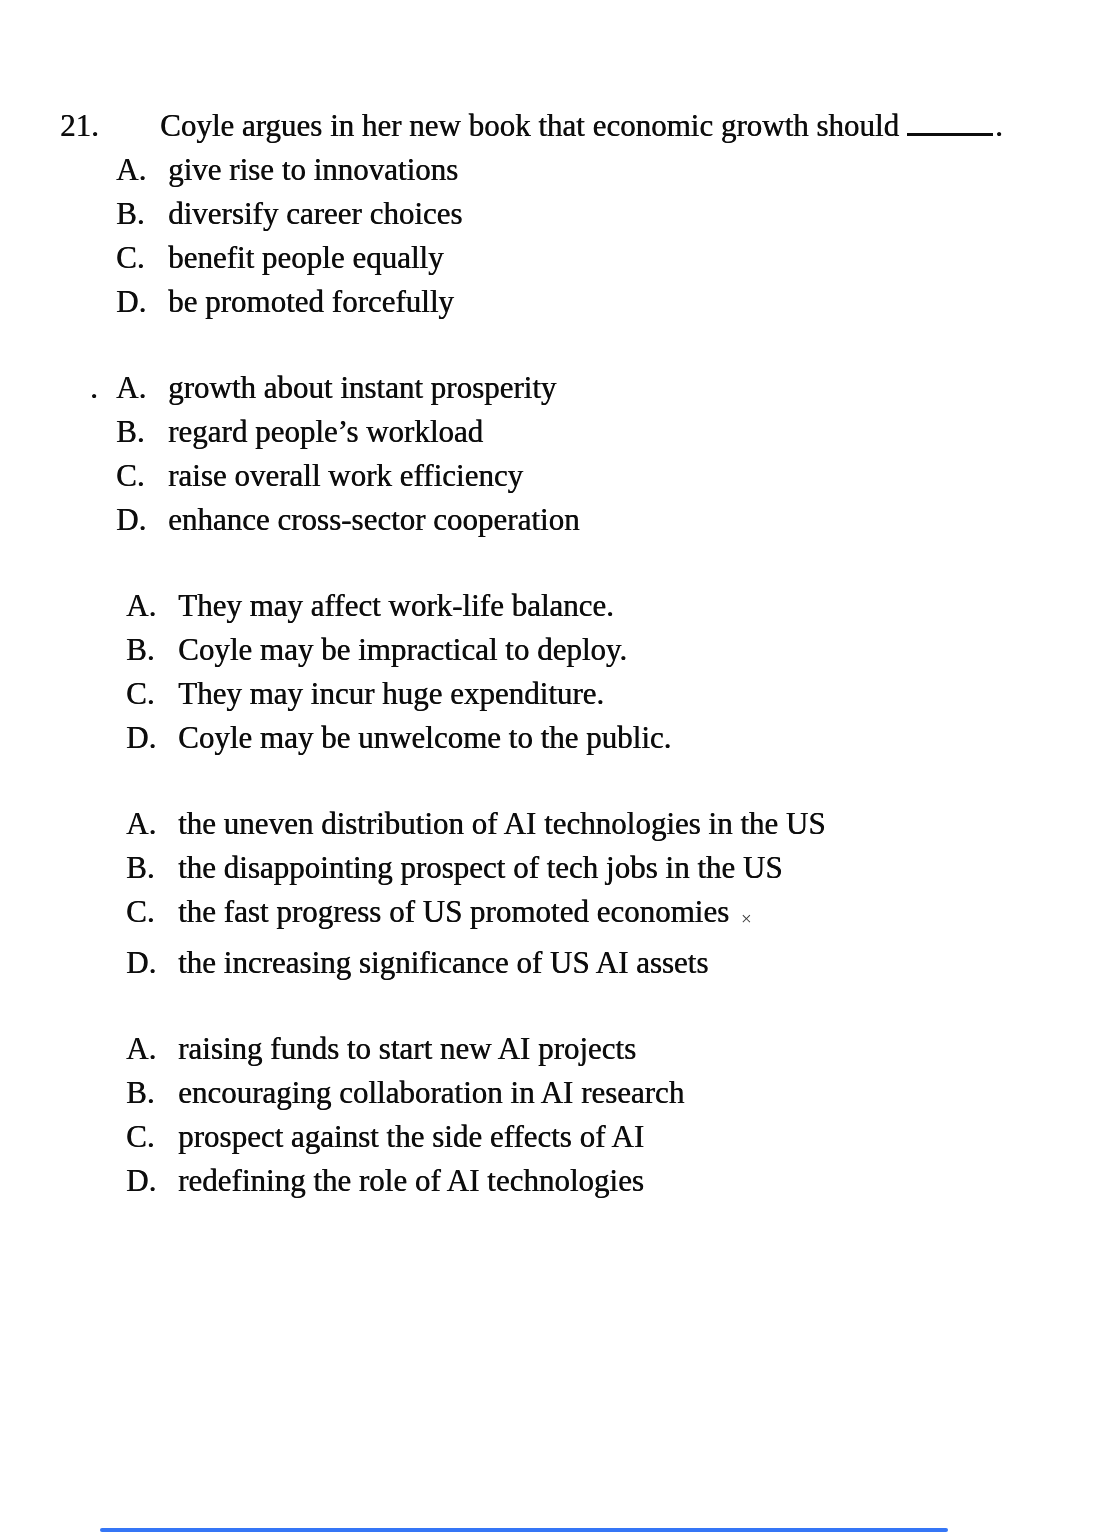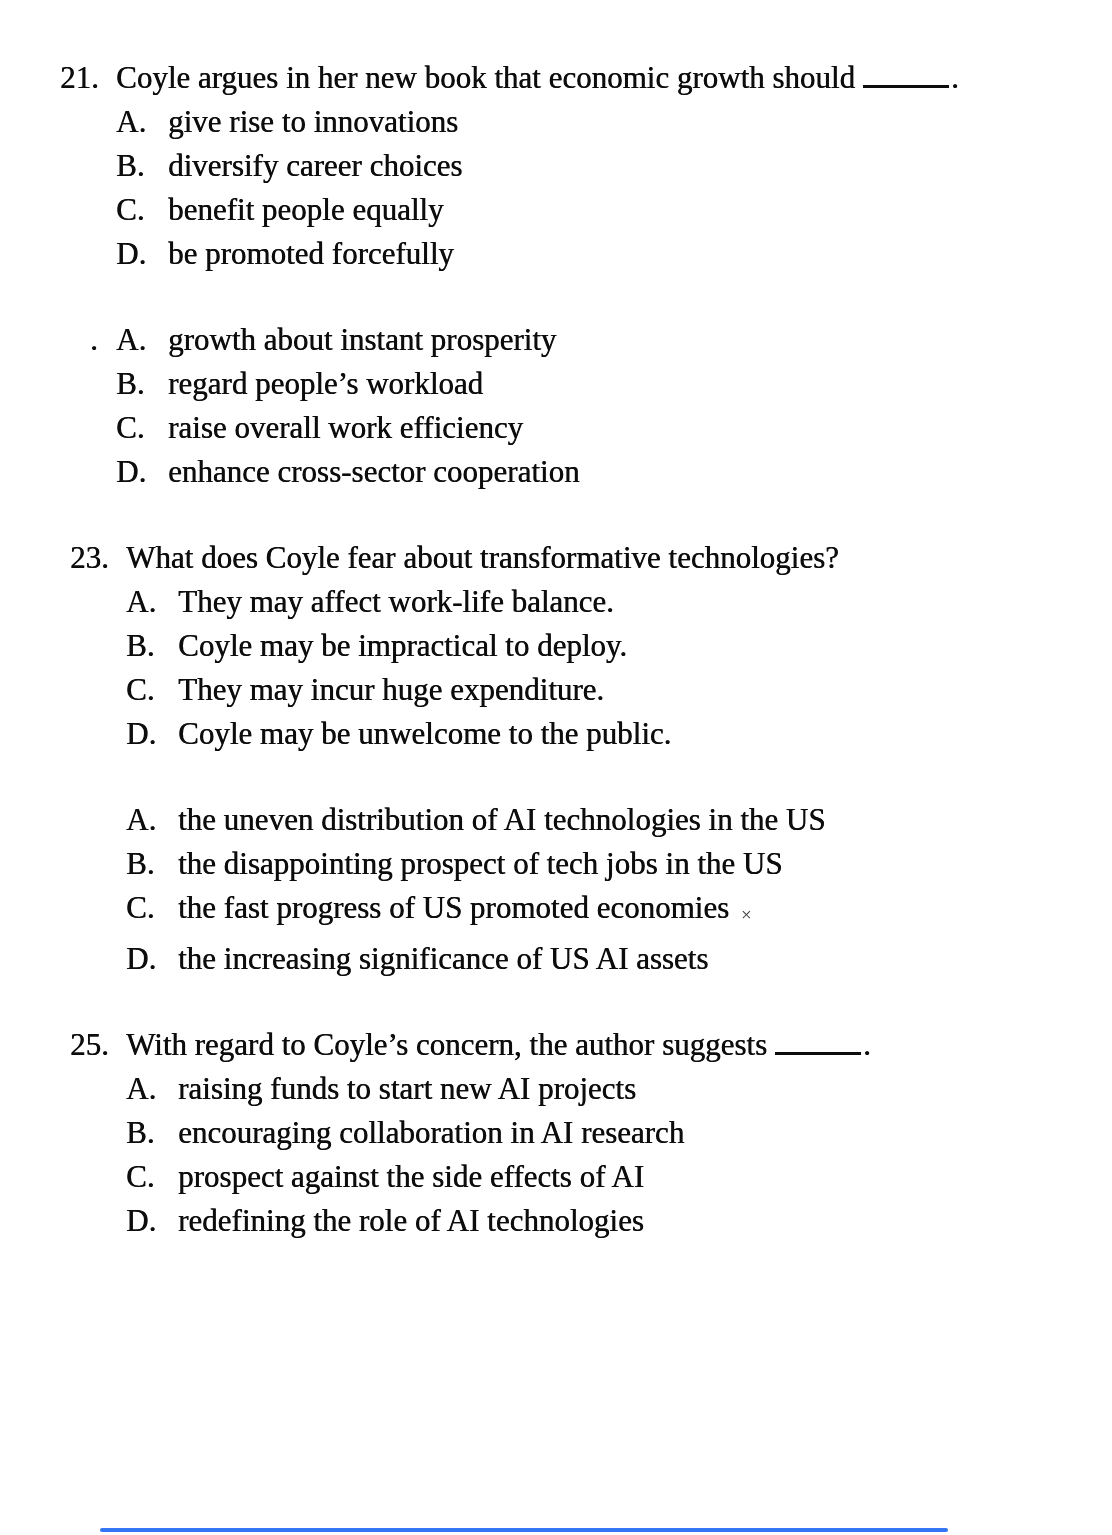--- a/index.html
+++ b/index.html
@@ -11,38 +11,38 @@
     width: 1112px;
     height: 1535px;
     position: relative;
     overflow: hidden;
     font-family: "Liberation Serif", "DejaVu Serif", serif;
     color: #0d0d0d;
   }
   .sheet {
     position: absolute;
     inset: 0;
-    padding-top: 56px;
+    padding-top: 104px;
     box-sizing: border-box;
   }
   .question {
     padding-left: 60px;
     margin-bottom: 42px;
     font-size: 31px;
     line-height: 44px;
     text-shadow: 0.5px 0.3px 0 currentColor; 
     white-space: nowrap;
   }
   .question.shift-right { padding-left: 70px; }
   .q-line { display: flex; }
   .q-num {
     width: 56px;
     flex: 0 0 56px;
   }
-  .q-text { flex: 1 1 auto; }
+  .q-text { flex: 1 1 auto; margin-left: 44px; }
   .opt {
     display: flex;
     margin-left: 56px;
     position: relative;
   }
   .opt-letter {
     width: 52px;
     flex: 0 0 52px;
   }
   .opt-text { flex: 1 1 auto; }
@@ -118,24 +118,20 @@
       <span class="opt-letter">C.</span>
       <span class="opt-text">raise overall work efficiency</span>
     </div>
     <div class="opt">
       <span class="opt-letter">D.</span>
       <span class="opt-text">enhance cross-sector cooperation</span>
     </div>
   </section>
 
   <section class="question shift-right">
-    <div class="q-line">
-      <span class="q-num">23.</span>
-      <span class="q-text"><span>What does Coyle fear about transformative technologies?</span><span></span></span>
-    </div>
     <div class="opt">
       <span class="opt-letter">A.</span>
       <span class="opt-text">They may affect work-life balance.</span>
     </div>
     <div class="opt">
       <span class="opt-letter">B.</span>
       <span class="opt-text">Coyle may be impractical to deploy.</span>
     </div>
     <div class="opt">
       <span class="opt-letter">C.</span>
@@ -160,24 +156,20 @@
       <span class="opt-letter">C.</span>
       <span class="opt-text"><span>the fast progress of US promoted economies</span><span class="stray-x">×</span></span>
     </div>
     <div class="opt">
       <span class="opt-letter">D.</span>
       <span class="opt-text">the increasing significance of US AI assets</span>
     </div>
   </section>
 
   <section class="question shift-right">
-    <div class="q-line">
-      <span class="q-num">25.</span>
-      <span class="q-text"><span>With regard to Coyle’s concern, the author suggests</span><span class="blank"></span><span>.</span></span>
-    </div>
     <div class="opt">
       <span class="opt-letter">A.</span>
       <span class="opt-text">raising funds to start new AI projects</span>
     </div>
     <div class="opt">
       <span class="opt-letter">B.</span>
       <span class="opt-text">encouraging collaboration in AI research</span>
     </div>
     <div class="opt">
       <span class="opt-letter">C.</span>

